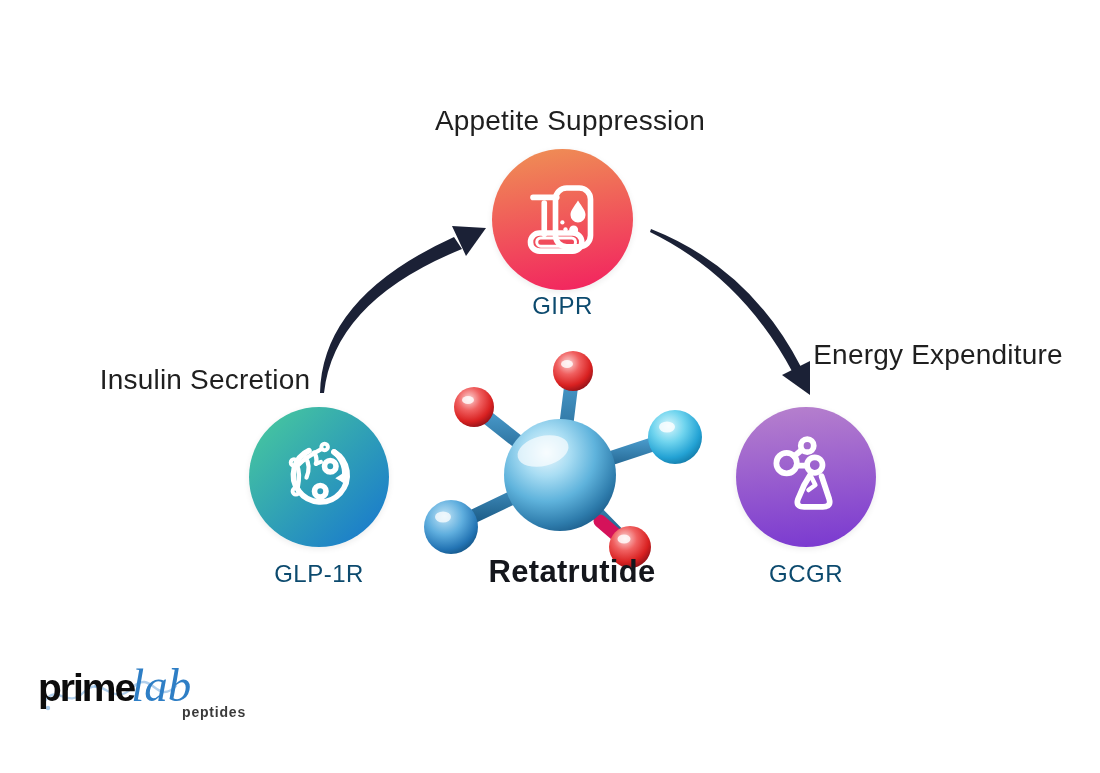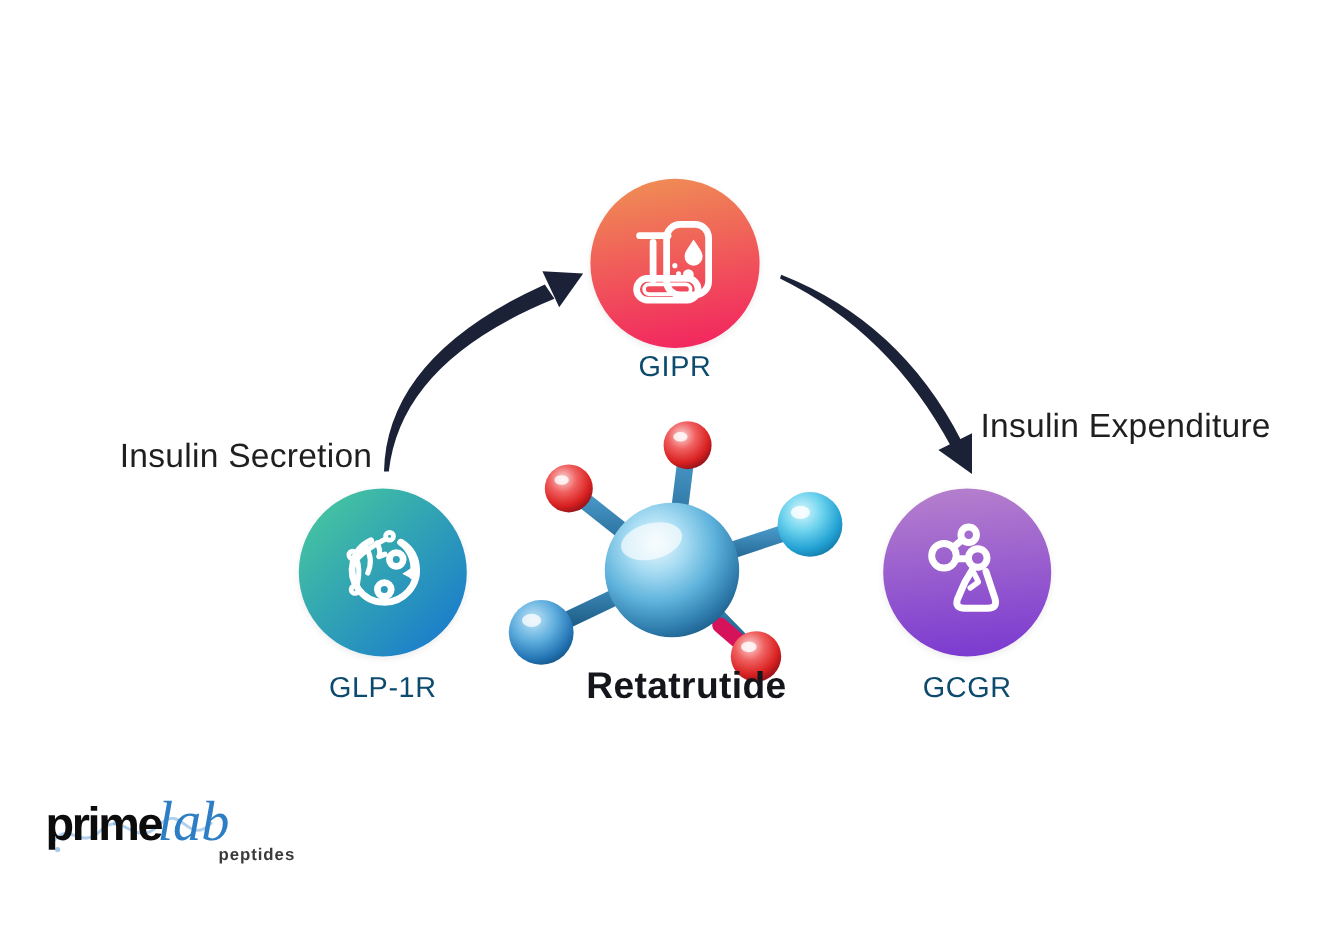--- a/index.html
+++ b/index.html
@@ -81,22 +81,23 @@
     position: absolute; right: -12px; bottom: -8px;
     font-size: 14px; font-weight: 700; color: #3a3a3a;
     letter-spacing: 0.8px;
   }
 </style>
 </head>
 <body>
 
 <div class="canvas">
 
+  <div class="abs effect-label" id="gipr-effect">Appetite Suppression</div>
   <div class="abs effect-label" id="insulin-effect">Insulin Secretion</div>
-  <div class="abs effect-label" id="energy-effect">Insulin Expenditure</div>
+  <div class="abs effect-label" id="energy-effect">Energy Expenditure</div>
 
   <div class="abs node-circle" id="gipr-circle">
     <span>
       <svg width="80" height="80" viewBox="0 0 64 64" fill="none" stroke="#ffffff" stroke-width="4.5" stroke-linecap="round" stroke-linejoin="round">
         <rect x="26" y="8" width="28" height="47" rx="9"></rect>
         <path d="M44 18 C 40.5 23.5 38 26 38 29.5 A 6 6 0 0 0 50 29.5 C 50 26 47.5 23.5 44 18 Z" fill="#ffffff" stroke="none"></path>
         <circle cx="40.5" cy="41.5" r="3.6" fill="#ffffff" stroke="none"></circle>
         <circle cx="31.5" cy="35.5" r="1.7" fill="#ffffff" stroke="none"></circle>
         <circle cx="34" cy="41" r="1.7" fill="#ffffff" stroke="none"></circle>
         <line x1="8" y1="15.5" x2="27" y2="15.5"></line>

